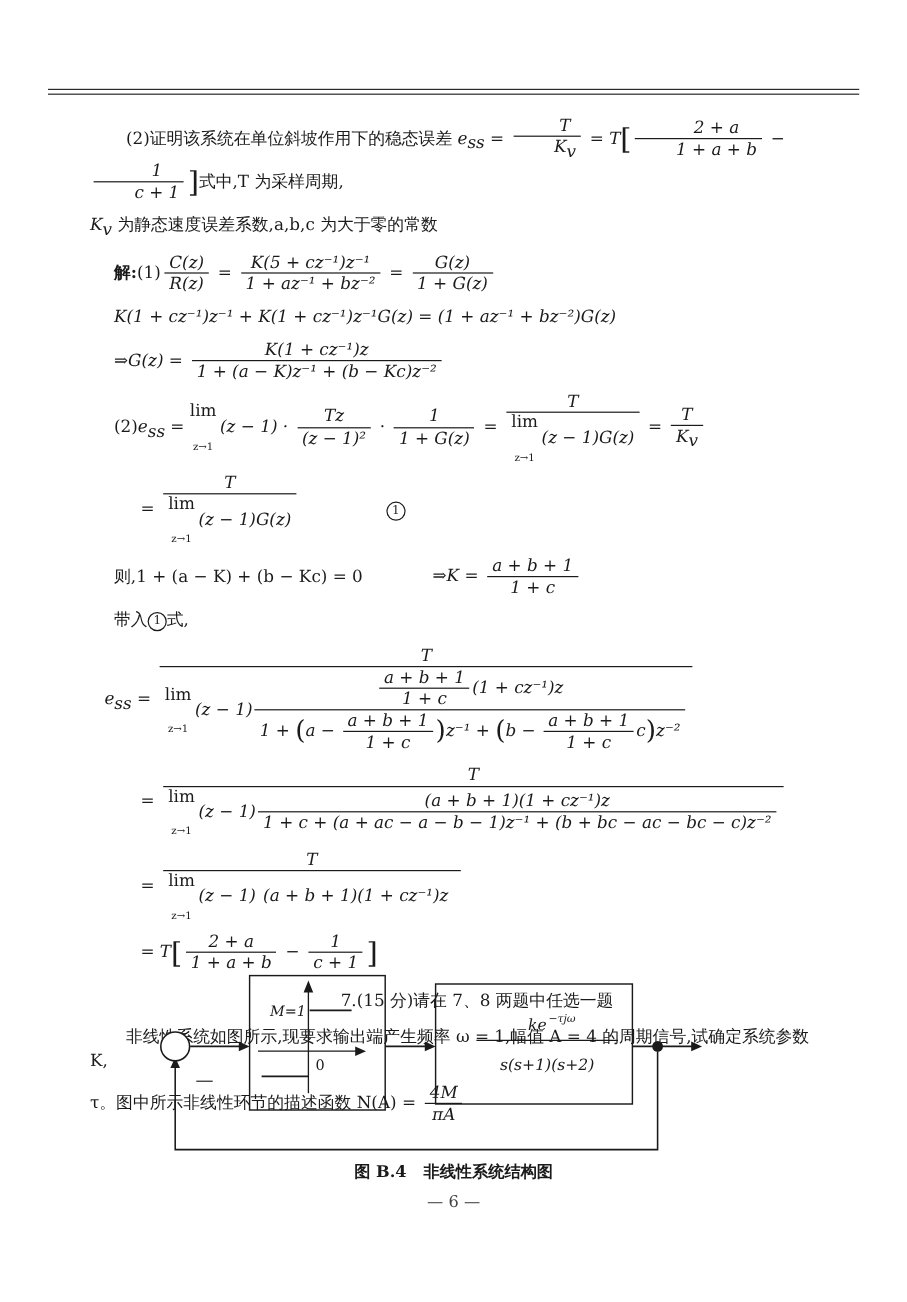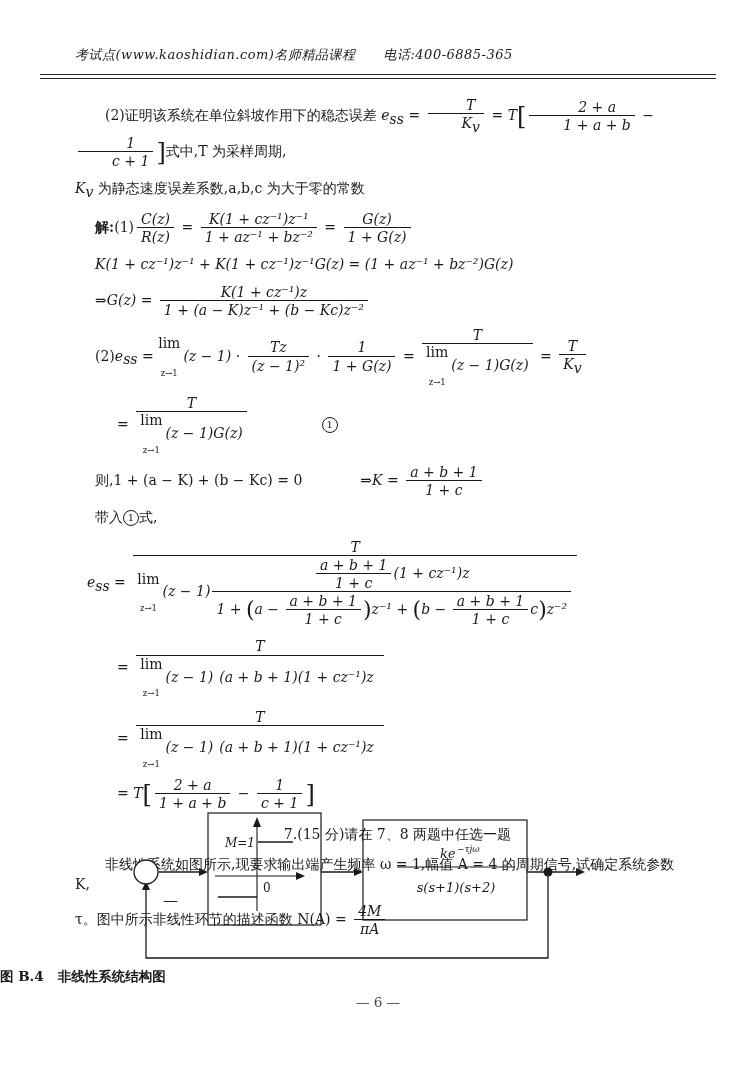--- a/index.html
+++ b/index.html
@@ -33,47 +33,44 @@
   
   .circ{display:inline-block;width:14px;height:14px;line-height:13px;border:1px solid #1a1a1a;
         border-radius:50%;text-align:center;font-size:10px;font-style:normal;vertical-align:1px;}
   .tagged{margin-left:72px;}
   .gap-left{margin-left:58px;}
   
   .bk{font-size:24px;font-style:normal;vertical-align:middle;line-height:0;}
   .tp{font-size:22px;font-style:normal;vertical-align:middle;line-height:0;}
   
   .diagram{position:absolute;left:0;top:808px;width:756px;height:162px;}
-  .fig-caption{position:absolute;left:0;top:968px;width:756px;text-align:left;
+  .fig-caption{position:absolute;left:0;top:968px;width:756px;text-align:center;
                font-weight:bold;font-size:13.5px;}
   .fig-caption .cap-title{margin-left:14px;}
   .page-number{position:absolute;left:0;top:994px;width:756px;text-align:center;font-size:13.5px;color:#444;}
   svg text{font-family:"DejaVu Serif","Liberation Serif",serif;fill:#1a1a1a;}
 </style>
 </head>
 <body>
 
 <div class="page">
 
-  <div class="header">
-    <span>考试点(www.kaoshidian.com)名师精品课程</span><span class="phone">电话:400-6885-365</span>
-  </div>
   <div class="header-rule"></div>
 
   <div class="doc">
 
     <div class="line ti">
       <span>(2)证明该系统在单位斜坡作用下的稳态误差 </span><span class="m">e</span><sub>ss</sub><span> = </span><span class="frac"><span class="num m">T</span><span class="den"><span class="m">K</span><sub>v</sub></span></span><span> = </span><span class="m">T</span><span class="bk">[</span><span class="frac"><span class="num m">2 + a</span><span class="den m">1 + a + b</span></span><span> − </span><span class="frac"><span class="num m">1</span><span class="den m">c + 1</span></span><span class="bk">]</span><span>式中,T 为采样周期,</span>
     </div>
     <div class="line">
       <span class="m">K</span><sub>v</sub><span> 为静态速度误差系数,a,b,c 为大于零的常数</span>
     </div>
 
     <div class="line ind">
-      <span class="bold">解:</span><span>(1)</span><span class="frac"><span class="num m">C(z)</span><span class="den m">R(z)</span></span><span> = </span><span class="frac"><span class="num m">K(1 + cz⁻¹)z⁻¹</span><span class="den m">1 + az⁻¹ + bz⁻²</span></span><span> = </span><span class="frac"><span class="num m">G(z)</span><span class="den m">1 + G(z)</span></span>
+      <span class="bold">解:</span><span>(1)</span><span class="frac"><span class="num m">C(z)</span><span class="den m">R(z)</span></span><span> = </span><span class="frac"><span class="num m">K(5 + cz⁻¹)z⁻¹</span><span class="den m">1 + az⁻¹ + bz⁻²</span></span><span> = </span><span class="frac"><span class="num m">G(z)</span><span class="den m">1 + G(z)</span></span>
     </div>
 
     <div class="line ind m">
       <span>K(1 + cz⁻¹)z⁻¹ + K(1 + cz⁻¹)z⁻¹G(z) = (1 + az⁻¹ + bz⁻²)G(z)</span>
     </div>
 
     <div class="line ind">
       <span class="m">⇒G(z) = </span><span class="frac"><span class="num m">K(1 + cz⁻¹)z</span><span class="den m">1 + (a − K)z⁻¹ + (b − Kc)z⁻²</span></span>
     </div>
 
@@ -92,21 +89,21 @@
 
     <div class="line ind">
       <span>带入</span><span class="circ">1</span><span>式,</span>
     </div>
 
     <div class="line" style="margin-left:12px;margin-top:12px;">
       <span class="m">e</span><sub>ss</sub><span> = </span><span class="frac"><span class="num m">T</span><span class="den"><span class="lim"><span class="t">lim</span><span class="b">z→1</span></span><span class="m">(z − 1)</span><span class="frac"><span class="num"><span class="frac"><span class="num m">a + b + 1</span><span class="den m">1 + c</span></span><span class="m">(1 + cz⁻¹)z</span></span><span class="den"><span class="m">1 + </span><span class="tp">(</span><span class="m">a − </span><span class="frac"><span class="num m">a + b + 1</span><span class="den m">1 + c</span></span><span class="tp">)</span><span class="m">z⁻¹ + </span><span class="tp">(</span><span class="m">b − </span><span class="frac"><span class="num m">a + b + 1</span><span class="den m">1 + c</span></span><span class="m">c</span><span class="tp">)</span><span class="m">z⁻²</span></span></span></span></span>
     </div>
 
     <div class="line ind3" style="margin-top:11px;">
-      <span>= </span><span class="frac"><span class="num m">T</span><span class="den"><span class="lim"><span class="t">lim</span><span class="b">z→1</span></span><span class="m">(z − 1)</span><span class="frac"><span class="num m">(a + b + 1)(1 + cz⁻¹)z</span></span></span></span>
+      <span>= </span><span class="frac"><span class="num m">T</span><span class="den"><span class="lim"><span class="t">lim</span><span class="b">z→1</span></span><span class="m">(z − 1)</span><span class="frac"><span class="num m">(a + b + 1)(1 + cz⁻¹)z</span><span class="den m">1 + c + (a + ac − a − b − 1)z⁻¹ + (b + bc − ac − bc − c)z⁻²</span></span></span></span>
     </div>
 
     <div class="line ind3" style="margin-top:11px;">
       <span>= </span><span class="frac"><span class="num m">T</span><span class="den"><span class="lim"><span class="t">lim</span><span class="b">z→1</span></span><span class="m">(z − 1)</span><span class="frac"><span class="num m">(a + b + 1)(1 + cz⁻¹)z</span></span></span></span>
     </div>
 
     <div class="line ind3">
       <span class="m">= T</span><span class="bk">[</span><span class="frac"><span class="num m">2 + a</span><span class="den m">1 + a + b</span></span><span> − </span><span class="frac"><span class="num m">1</span><span class="den m">c + 1</span></span><span class="bk">]</span>
     </div>
 

